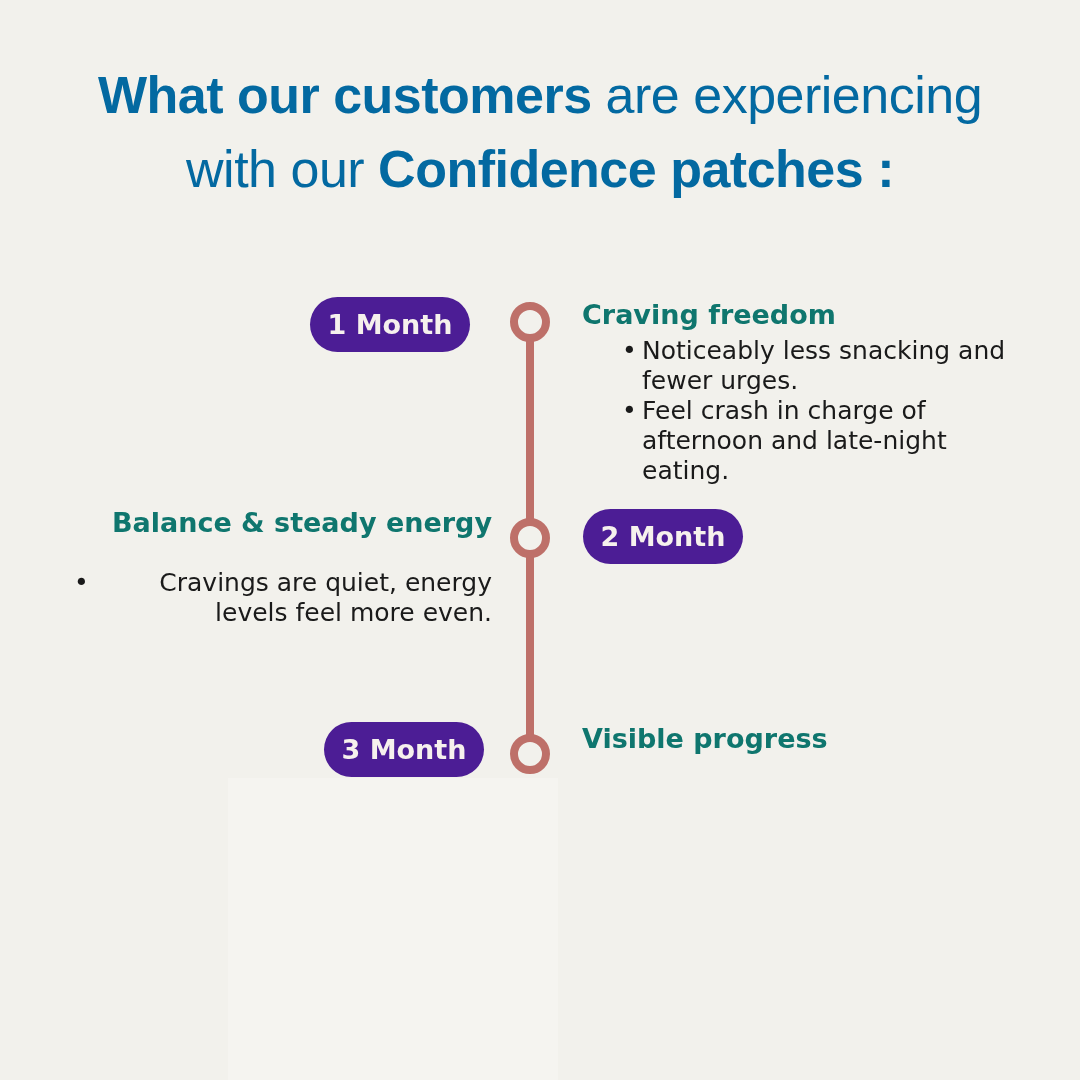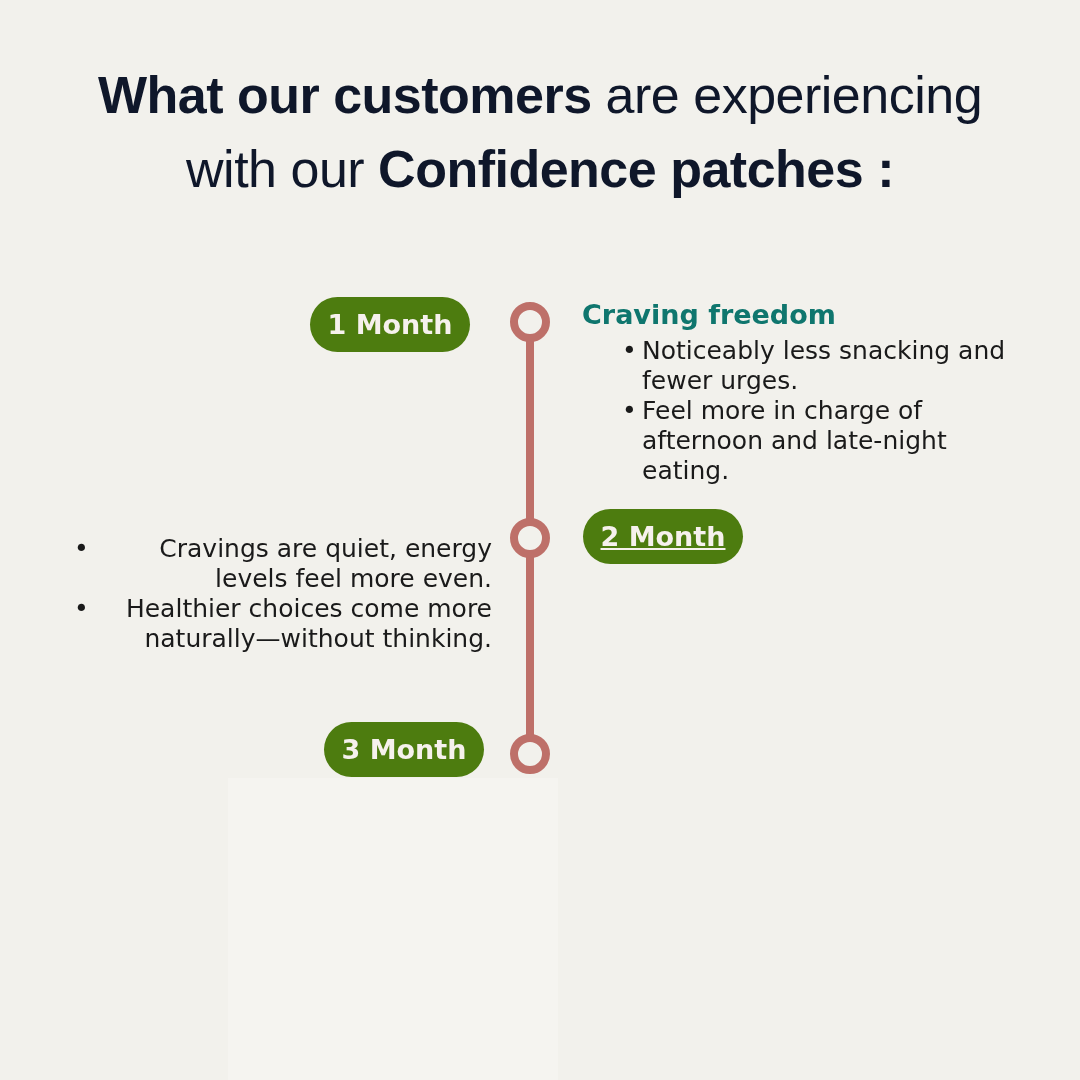--- a/index.html
+++ b/index.html
@@ -27,21 +27,21 @@
   
   .headline{
     position:absolute;
     left:0; top:58px;
     width:1080px;
     text-align:center;
     font-family:"Liberation Sans", sans-serif;
     font-size:52px;
     line-height:74px;
     letter-spacing:-0.5px;
-    color:#0f172a;
+    color:#0369a1;
   }
   .headline .hl-strong{ font-weight:700; }
   .headline .hl-light{ font-weight:400; }
   .headline .hl-line{ display:block; white-space:nowrap; }
 
   
   .timeline{
     position:absolute;
     left:0; top:0; width:1080px; height:1080px;
     pointer-events:none;
@@ -63,32 +63,32 @@
     background:#F2F1EC;
     left:510px;
   }
   .tl-node.n1{ top:302px; }
   .tl-node.n2{ top:518px; }
   .tl-node.n3{ top:734px; }
 
   
   .pill{
     position:absolute;
-    background:#4d7c0f;
+    background:#4c1d95;
     color:#F6F1ED;
     border-radius:40px;
     font-family:"DejaVu Sans", sans-serif;
     font-weight:700;
     font-size:27px;
     line-height:55px;
     text-align:center;
     height:55px;
   }
   .pill.p1{ left:310px; top:297px; width:160px; }
-  .pill.p2{ left:583px; top:509px; width:160px;text-decoration:underline; }
+  .pill.p2{ left:583px; top:509px; width:160px; }
   .pill.p3{ left:324px; top:722px; width:160px; }
 
   
   .block{
     position:absolute;
     font-family:"DejaVu Sans", sans-serif;
     color:#1A1A1A;
   }
   .block h3{
     font-size:27px;
@@ -160,25 +160,26 @@
 </div>
 
 <div class="pill p1">1 Month</div>
 <div class="pill p2">2 Month</div>
 <div class="pill p3">3 Month</div>
 
 <div class="block right b1">
   <h3>Craving freedom</h3>
   <ul>
     <li>Noticeably less snacking and fewer urges.</li>
-    <li>Feel more in charge of afternoon and late-night eating.</li>
+    <li>Feel crash in charge of afternoon and late-night eating.</li>
   </ul>
 </div>
 
 <div class="block mid b2">
+  <h3>Balance &amp; steady energy</h3>
   <ul>
     <li>Cravings are quiet, energy levels feel more even.</li>
-    <li>Healthier choices come more naturally—without thinking.</li>
   </ul>
 </div>
 
 <div class="block right b3">
+  <h3>Visible progress</h3>
 </div>
 
 </body></html>

